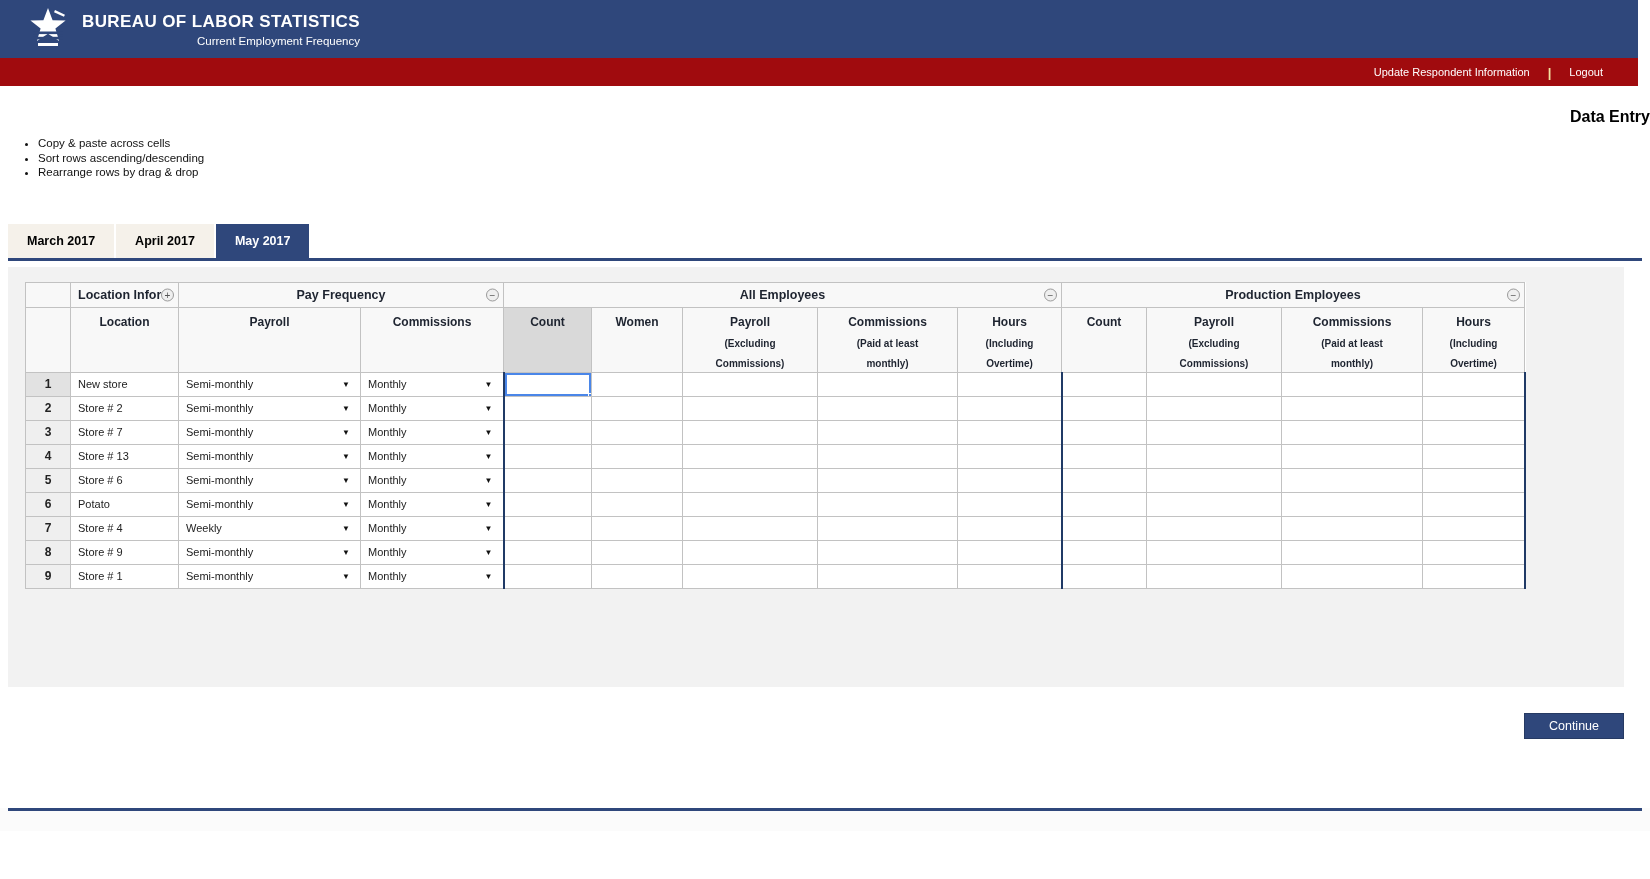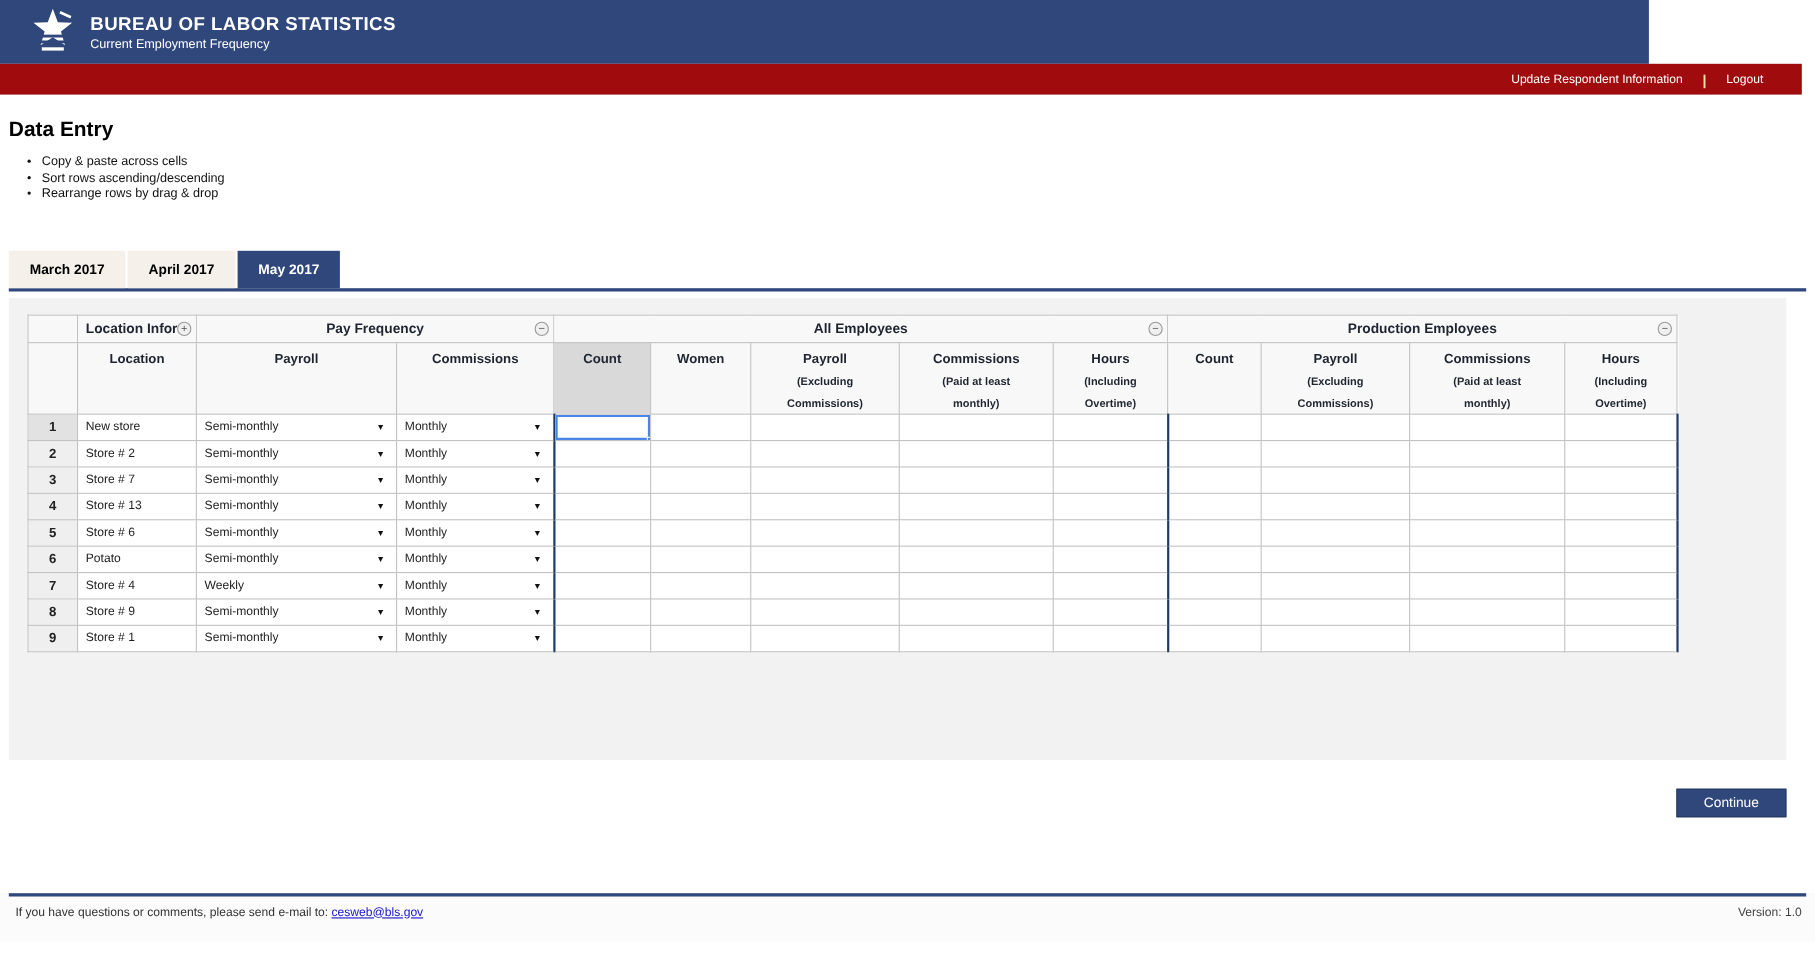--- a/index.html
+++ b/index.html
@@ -2,31 +2,31 @@
 <html><head>
 <meta charset="utf-8">
 <style>
   * { box-sizing: border-box; }
   html,body { margin:0; padding:0; }
   body {
     width:1650px; height:879px; overflow:hidden; background:#fff;
     font-family:"Liberation Sans","DejaVu Sans",sans-serif; color:#222; cursor:default;
   }
   
-  .topbar { height:58px; width:1499px; background:#2F477B; display:flex; align-items:center; }
+  .topbar { height:58px; width:1638px; background:#2F477B; display:flex; align-items:center;text-align:right; }
   .logo { margin-left:28px; display:flex; }
   .titles { margin-left:14px; }
   .app-title { color:#fff; font-weight:bold; font-size:17px; letter-spacing:.4px; }
   .app-sub { color:#fff; font-size:11.5px; margin-top:3px; }
   .utilbar { height:28px; width:1638px; background:#A00B0E; display:flex; align-items:center; justify-content:flex-end; padding-right:35px; }
   .util-link { color:#fff; font-size:11px; text-decoration:none; cursor:pointer; }
   .util-sep { color:#F2E2A0; font-size:13px; font-weight:bold; margin:0 18px; }
   
   .content { padding-left:8px; }
-  .page-title { font-size:19px; font-weight:bold; margin:22px 0 0 0; color:#000; }
+  .page-title { font-size:16px; font-weight:bold; margin:22px 0 0 0; color:#000;text-align:right; }
   .desc { font-size:11.5px; margin:8px 0 0 0; color:#111; }
   .here-link { color:#1515C7; text-decoration:underline; cursor:pointer; }
   .vid-icon { display:inline-block; vertical-align:-2px; margin-left:1px; }
   .bullets { margin:10px 0 0 0; padding-left:30px; font-size:11.5px; color:#111; }
   .bullets li { line-height:14.5px; }
   
   .tabs-row { display:flex; align-items:stretch; margin-top:44px; height:34px; }
   .tab { display:flex; align-items:center; padding:0 19px; background:#F5F1EA; color:#000000; font-weight:bold; font-size:12.5px; margin-right:2px; cursor:pointer; white-space:nowrap; }
   .tab.active { background:#2F477B; color:#fff; }
   .tab-instruction { margin-left:16px; font-weight:bold; font-size:12.5px; color:#111; display:flex; align-items:center; }
@@ -415,17 +415,13 @@
     </table>
   </div>
 
   <div class="continue-row">
     <button class="continue-btn">Continue</button>
   </div>
 </main>
 
 <footer class="footer">
   <div class="footer-line"></div>
-  <div class="footer-row">
-    <span><span>If you have questions or comments, please send e-mail to: </span><a class="mail-link">cesweb@bls.gov</a></span>
-    <span class="footer-version">Version: 1.0</span>
-  </div>
 </footer>
 
 </body></html>

